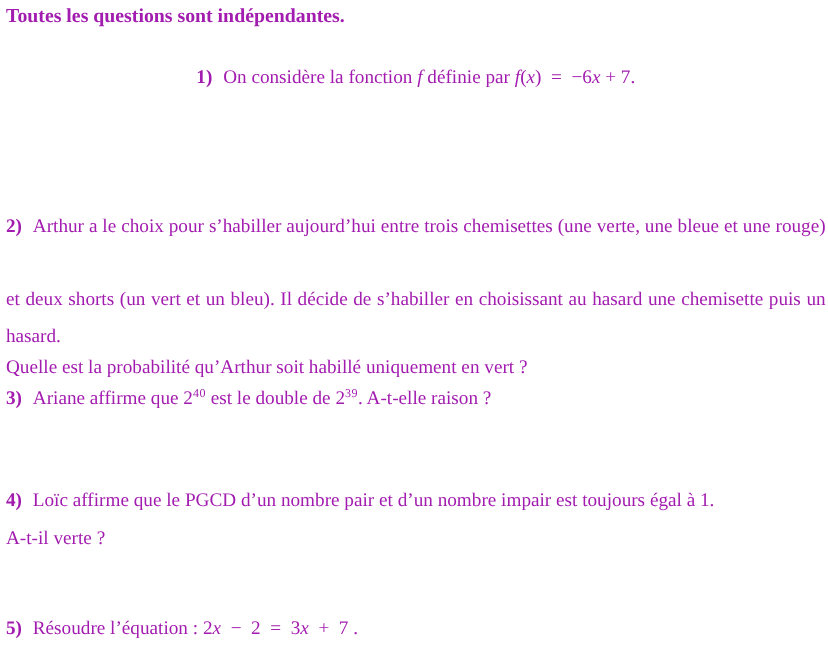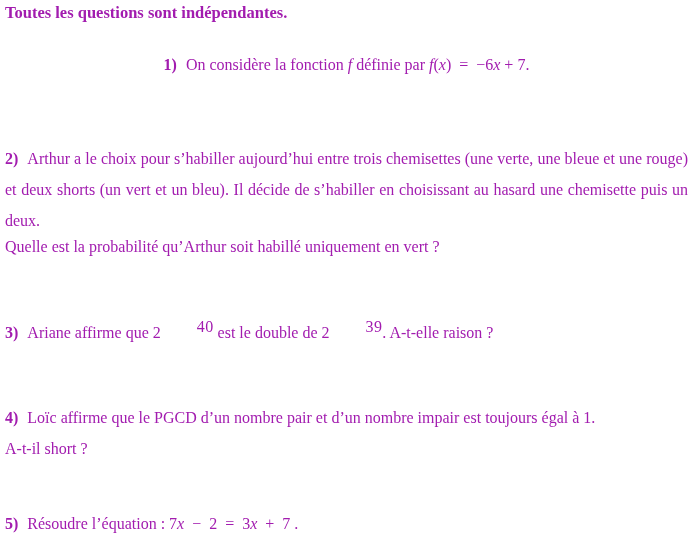--- a/index.html
+++ b/index.html
@@ -35,62 +35,62 @@
     line-height: 31px;
     white-space: pre-wrap;
   }
   .qnum {
     font-weight: bold;
     margin-right: 9px;
   }
   .seg     { font-style: normal; }
   .seg-i   { font-style: italic; }
   .seg-sup {
-    font-size: 16px;
+    font-size: 10px;
     position: relative;
     top: -6.5px;
     letter-spacing: 0.4px;
-    margin-left: 36px;
   }
   
   .q-0 { top: 49px; text-align: center; }
   .q-1 { top: 143px; }
   .q-2 { top: 317px; }
   .q-3 { top: 402px; }
   .q-4 { top: 508px; }
   
   .q-1 .line:nth-child(1),
   .q-1 .line:nth-child(2) {
     text-align: justify;
     text-align-last: justify;
     word-spacing: -1px;
     white-space: normal;
+    margin-top: 30px;
   }
   
   .q-1 .line:nth-child(4) { margin-top: -5px; }
 </style>
 </head>
 <body>
 
 <div class="doc">
   <div class="doc-title">Toutes les questions sont indépendantes.</div>
   <div>
       <div class="question q-0">
         <div class="line"><span class="qnum">1)</span><span class="seg">On considère la fonction </span><span class="seg-i">f</span><span class="seg"> définie par </span><span class="seg-i">f</span><span class="seg">(</span><span class="seg-i">x</span><span class="seg">)  =  −6</span><span class="seg-i">x</span><span class="seg"> + 7.</span></div>
       </div>
       <div class="question q-1">
         <div class="line"><span class="qnum">2)</span><span class="seg">Arthur a le choix pour s’habiller aujourd’hui entre trois chemisettes (une verte, une bleue et une rouge)</span></div>
         <div class="line"><span class="seg">et deux shorts (un vert et un bleu). Il décide de s’habiller en choisissant au hasard une chemisette puis un</span></div>
-        <div class="line"><span class="seg">deux.</span></div>
+        <div class="line"><span class="seg">hasard.</span></div>
         <div class="line"><span class="seg">Quelle est la probabilité qu’Arthur soit habillé uniquement en vert ?</span></div>
       </div>
       <div class="question q-2">
         <div class="line"><span class="qnum">3)</span><span class="seg">Ariane affirme que 2</span><span class="seg-sup">40</span><span class="seg"> est le double de 2</span><span class="seg-sup">39</span><span class="seg">. A-t-elle raison ?</span></div>
       </div>
       <div class="question q-3">
         <div class="line"><span class="qnum">4)</span><span class="seg">Loïc affirme que le PGCD d’un nombre pair et d’un nombre impair est toujours égal à 1.</span></div>
-        <div class="line"><span class="seg">A-t-il short ?</span></div>
+        <div class="line"><span class="seg">A-t-il verte ?</span></div>
       </div>
       <div class="question q-4">
-        <div class="line"><span class="qnum">5)</span><span class="seg">Résoudre l’équation : 7</span><span class="seg-i">x</span><span class="seg">  −  2  =  3</span><span class="seg-i">x</span><span class="seg">  +  7 .</span></div>
+        <div class="line"><span class="qnum">5)</span><span class="seg">Résoudre l’équation : 2</span><span class="seg-i">x</span><span class="seg">  −  2  =  3</span><span class="seg-i">x</span><span class="seg">  +  7 .</span></div>
       </div>
     </div>
 </div>
 
 </body></html>

